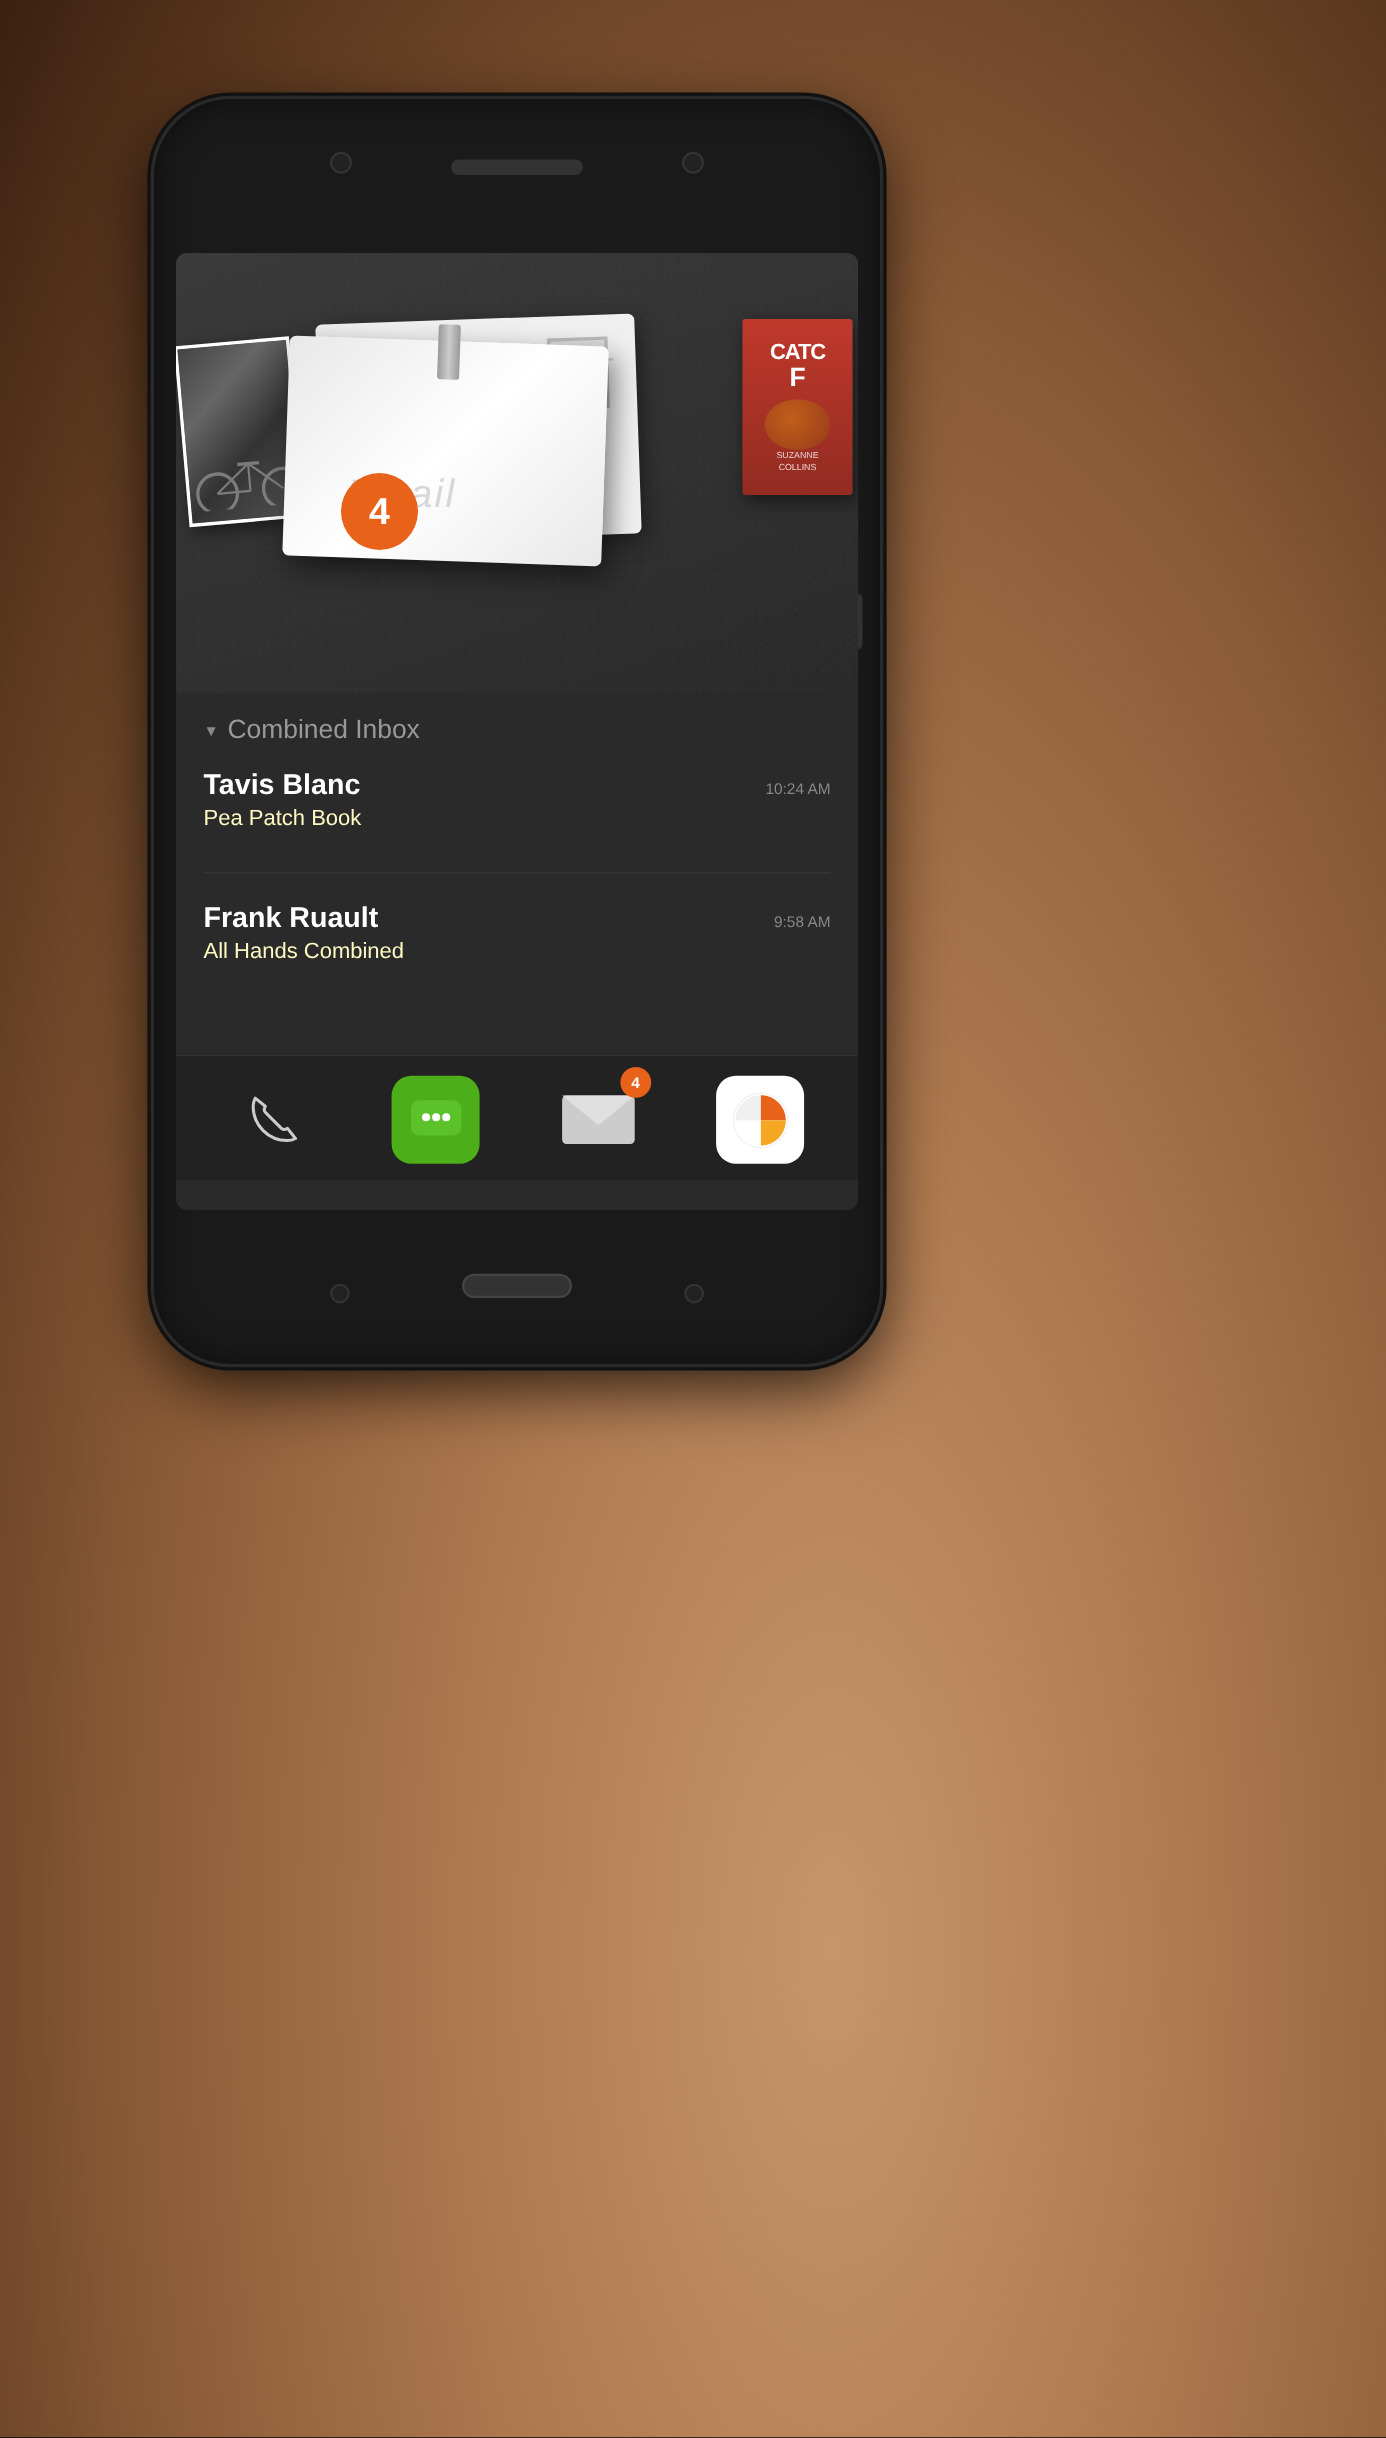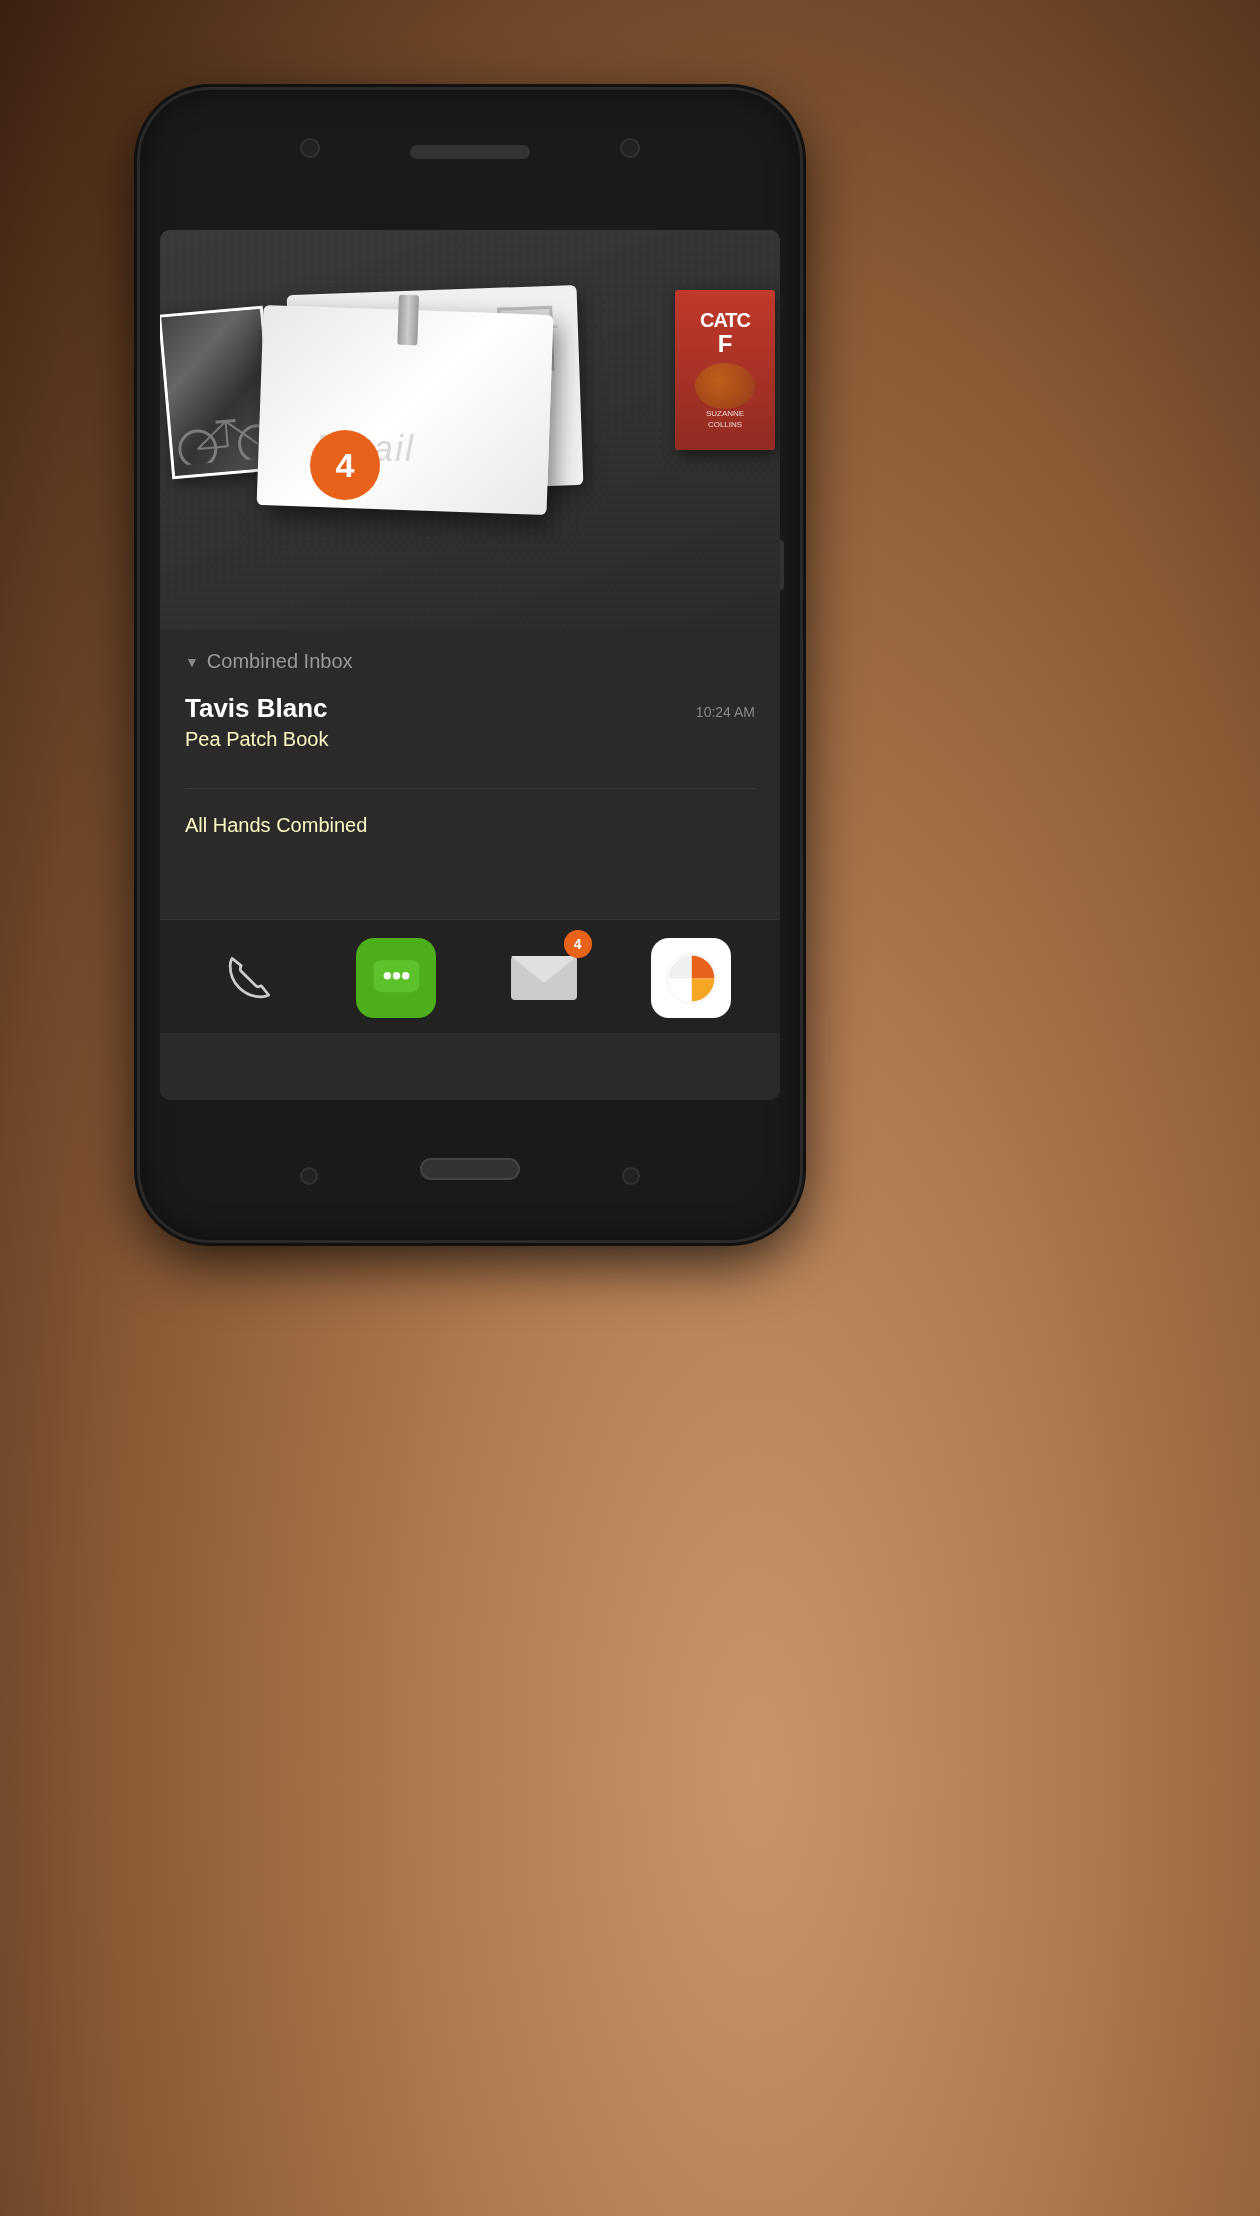--- a/index.html
+++ b/index.html
@@ -351,21 +351,21 @@
       align-items: center;
       gap: 8px;
       margin-bottom: 20px;
     }
     .inbox-arrow {
       color: #888;
       font-size: 14px;
     }
     .inbox-title {
       color: #999;
-      font-size: 20px;
+      font-size: 24px;
     }
 
     .email-item {
       margin-bottom: 25px;
       padding-bottom: 32px;
       border-bottom: 1px solid #3a3a3a;
     }
     .email-item:last-child {
       border-bottom: none;
     }
@@ -541,20 +541,24 @@
 
         <div class="email-item">
           <div class="email-row-top">
             <span class="email-sender">Tavis Blanc</span>
             <span class="email-time">10:24 AM</span>
           </div>
           <div class="email-subject">Pea Patch Book</div>
         </div>
 
         <div class="email-item">
+          <div class="email-row-top">
+            <span class="email-sender">Frank Ruault</span>
+            <span class="email-time">9:58 AM</span>
+          </div>
           <div class="email-subject">All Hands Combined</div>
         </div>
 
       </div>
 
       <div class="screen-dock">
 
         <div class="dock-app">
           <div class="dock-icon icon-dialer">
             <svg class="dialer-phone-svg" viewBox="0 0 60 60">

